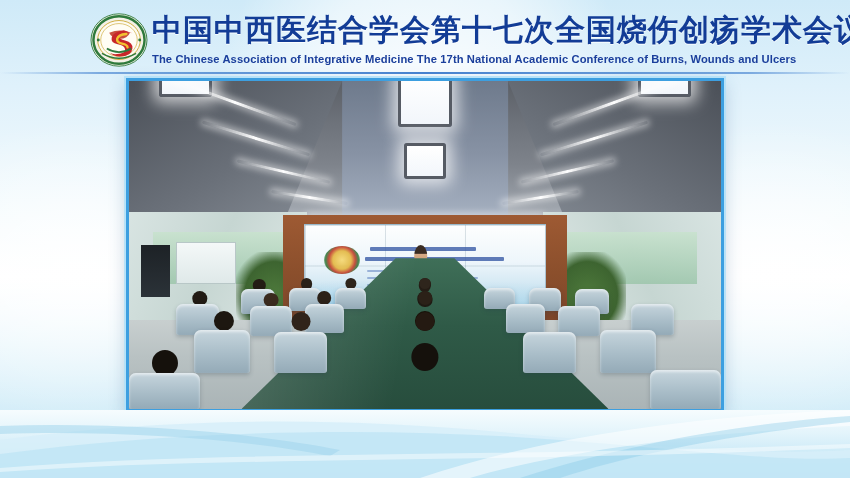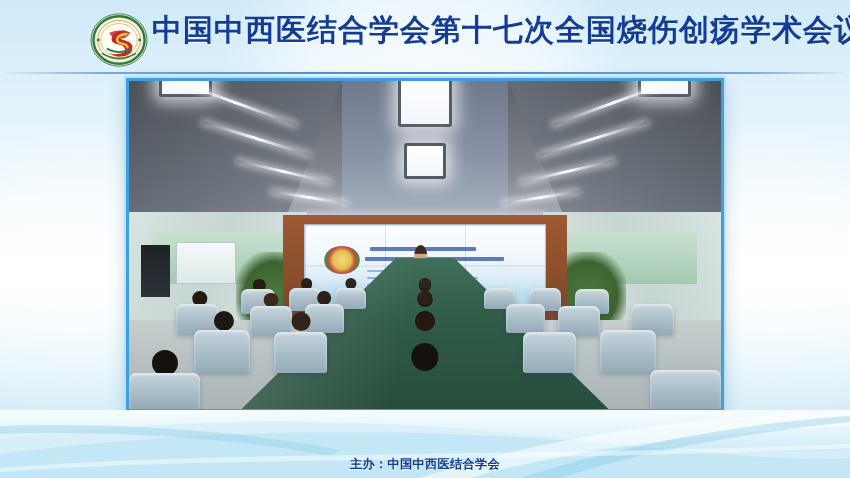--- a/index.html
+++ b/index.html
@@ -257,20 +257,21 @@
                q6 6 16 6 q20 0 21 -13 q1 -10 -12 -13 q-10 -2 -10 -7 q0 -5 9 -6 q8 -1 13 1 z" fill="#c8262a"></path>
       <path d="M62 36 q-13 1 -15 8 q-1 6 8 8 q9 2 9 6" fill="none" stroke="#f2c230" stroke-width="4" stroke-linecap="round"></path>
       <path d="M30 60 q20 12 40 0" fill="none" stroke="#2f7a3c" stroke-width="3"></path>
       <path d="M22 68 q28 16 56 0" fill="none" stroke="#2f7a3c" stroke-width="2.2"></path>
       <circle cx="16" cy="46" r="2.4" fill="#2f7a3c"></circle>
       <circle cx="84" cy="46" r="2.4" fill="#2f7a3c"></circle>
     </svg>
 
     <div class="title-wrap">
       <div class="title-cn">中国中西医结合学会第十七次全国烧伤创疡学术会议</div>
+      <div class="title-en">The Chinese Association of Integrative Medicine The 17th National Academic Conference of Burns, Wounds and Ulcers</div>
     </div>
   </div>
   <div class="header-rule"></div>
 
   <div class="photo-frame">
     <div class="photo">
 
       <div class="ceiling"></div>
       <div class="ceil-center" style="height:44%;"></div>
 
@@ -387,16 +388,15 @@
       <path d="M0 30 C160 8 330 6 500 22 C640 35 760 46 850 40 L850 68 L0 68 Z" fill="#d7eff9" opacity=".85"></path>
       <path d="M0 44 C180 20 380 16 560 30 C690 40 780 52 850 48 L850 68 L0 68 Z" fill="#bfe5f5" opacity=".8"></path>
       <path d="M420 68 C540 28 690 6 850 0 L850 16 C700 22 560 42 470 68 Z" fill="#ffffff" opacity=".55"></path>
       <path d="M520 68 C640 30 760 12 850 6 L850 12 C770 20 650 38 560 68 Z" fill="#7fc7e6" opacity=".35"></path>
       <path d="M0 16 C120 12 250 22 340 40 L330 46 C240 28 110 20 0 24 Z" fill="#9ed4ec" opacity=".5"></path>
       <path d="M0 58 C230 40 470 48 850 34 L850 38 C470 54 230 46 0 62 Z" fill="#ffffff" opacity=".45"></path>
     </svg>
   </div>
 
   <div class="footer">
-    <span>主办：中国中西医结合学会</span>
   </div>
 
 </div>
 
 </body></html>

